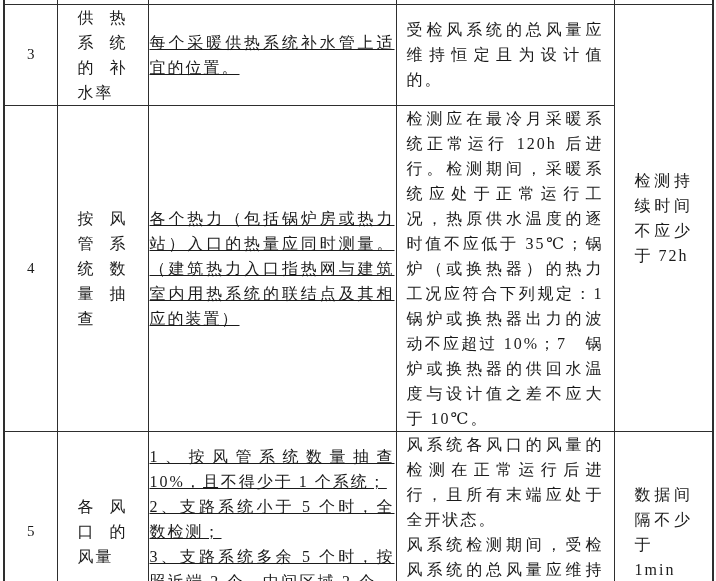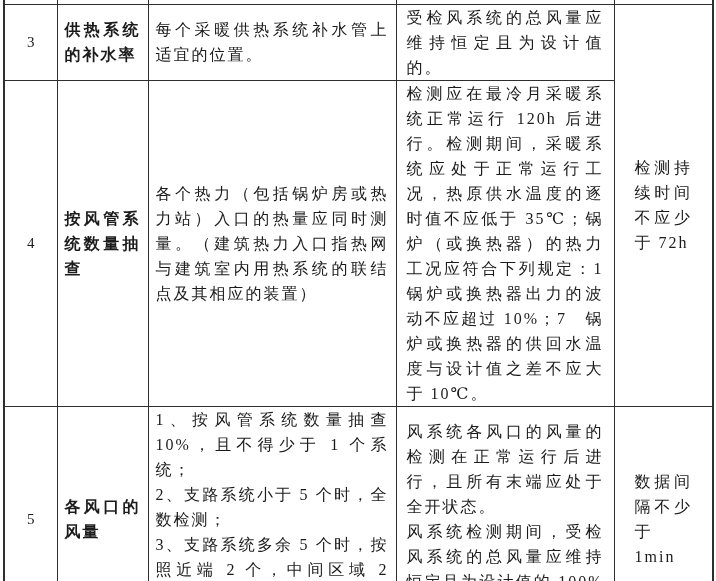--- a/index.html
+++ b/index.html
@@ -32,22 +32,22 @@
     padding: 0 6px;
     text-align: justify;
     text-justify: inter-ideograph;
     overflow: hidden;
   }
   tr.r-partial td { height: 4px; padding: 0; border-top: 0; }
   tr.r-3 { height: 48px; }
   tr.r-4 { height: 315px; }
   tr.r-5 { height: 201px; }
   td.c-no   { text-align: center; letter-spacing: 0; font-size: 15px; }
-  td.c-item { padding: 0 7px; font-weight: bold; }
-  td.c-method { padding: 0 7px; }
+  td.c-item { padding: 0 20px; }
+  td.c-method { padding: 0 1px; text-decoration: underline; }
   td.c-req  { padding: 0 10px; }
   td.c-note { padding: 0 20px; }
   td.pre { white-space: pre-line; }
 </style>
 </head>
 <body>
 
 <div class="page">
   <table class="doc-table">
     <colgroup>

